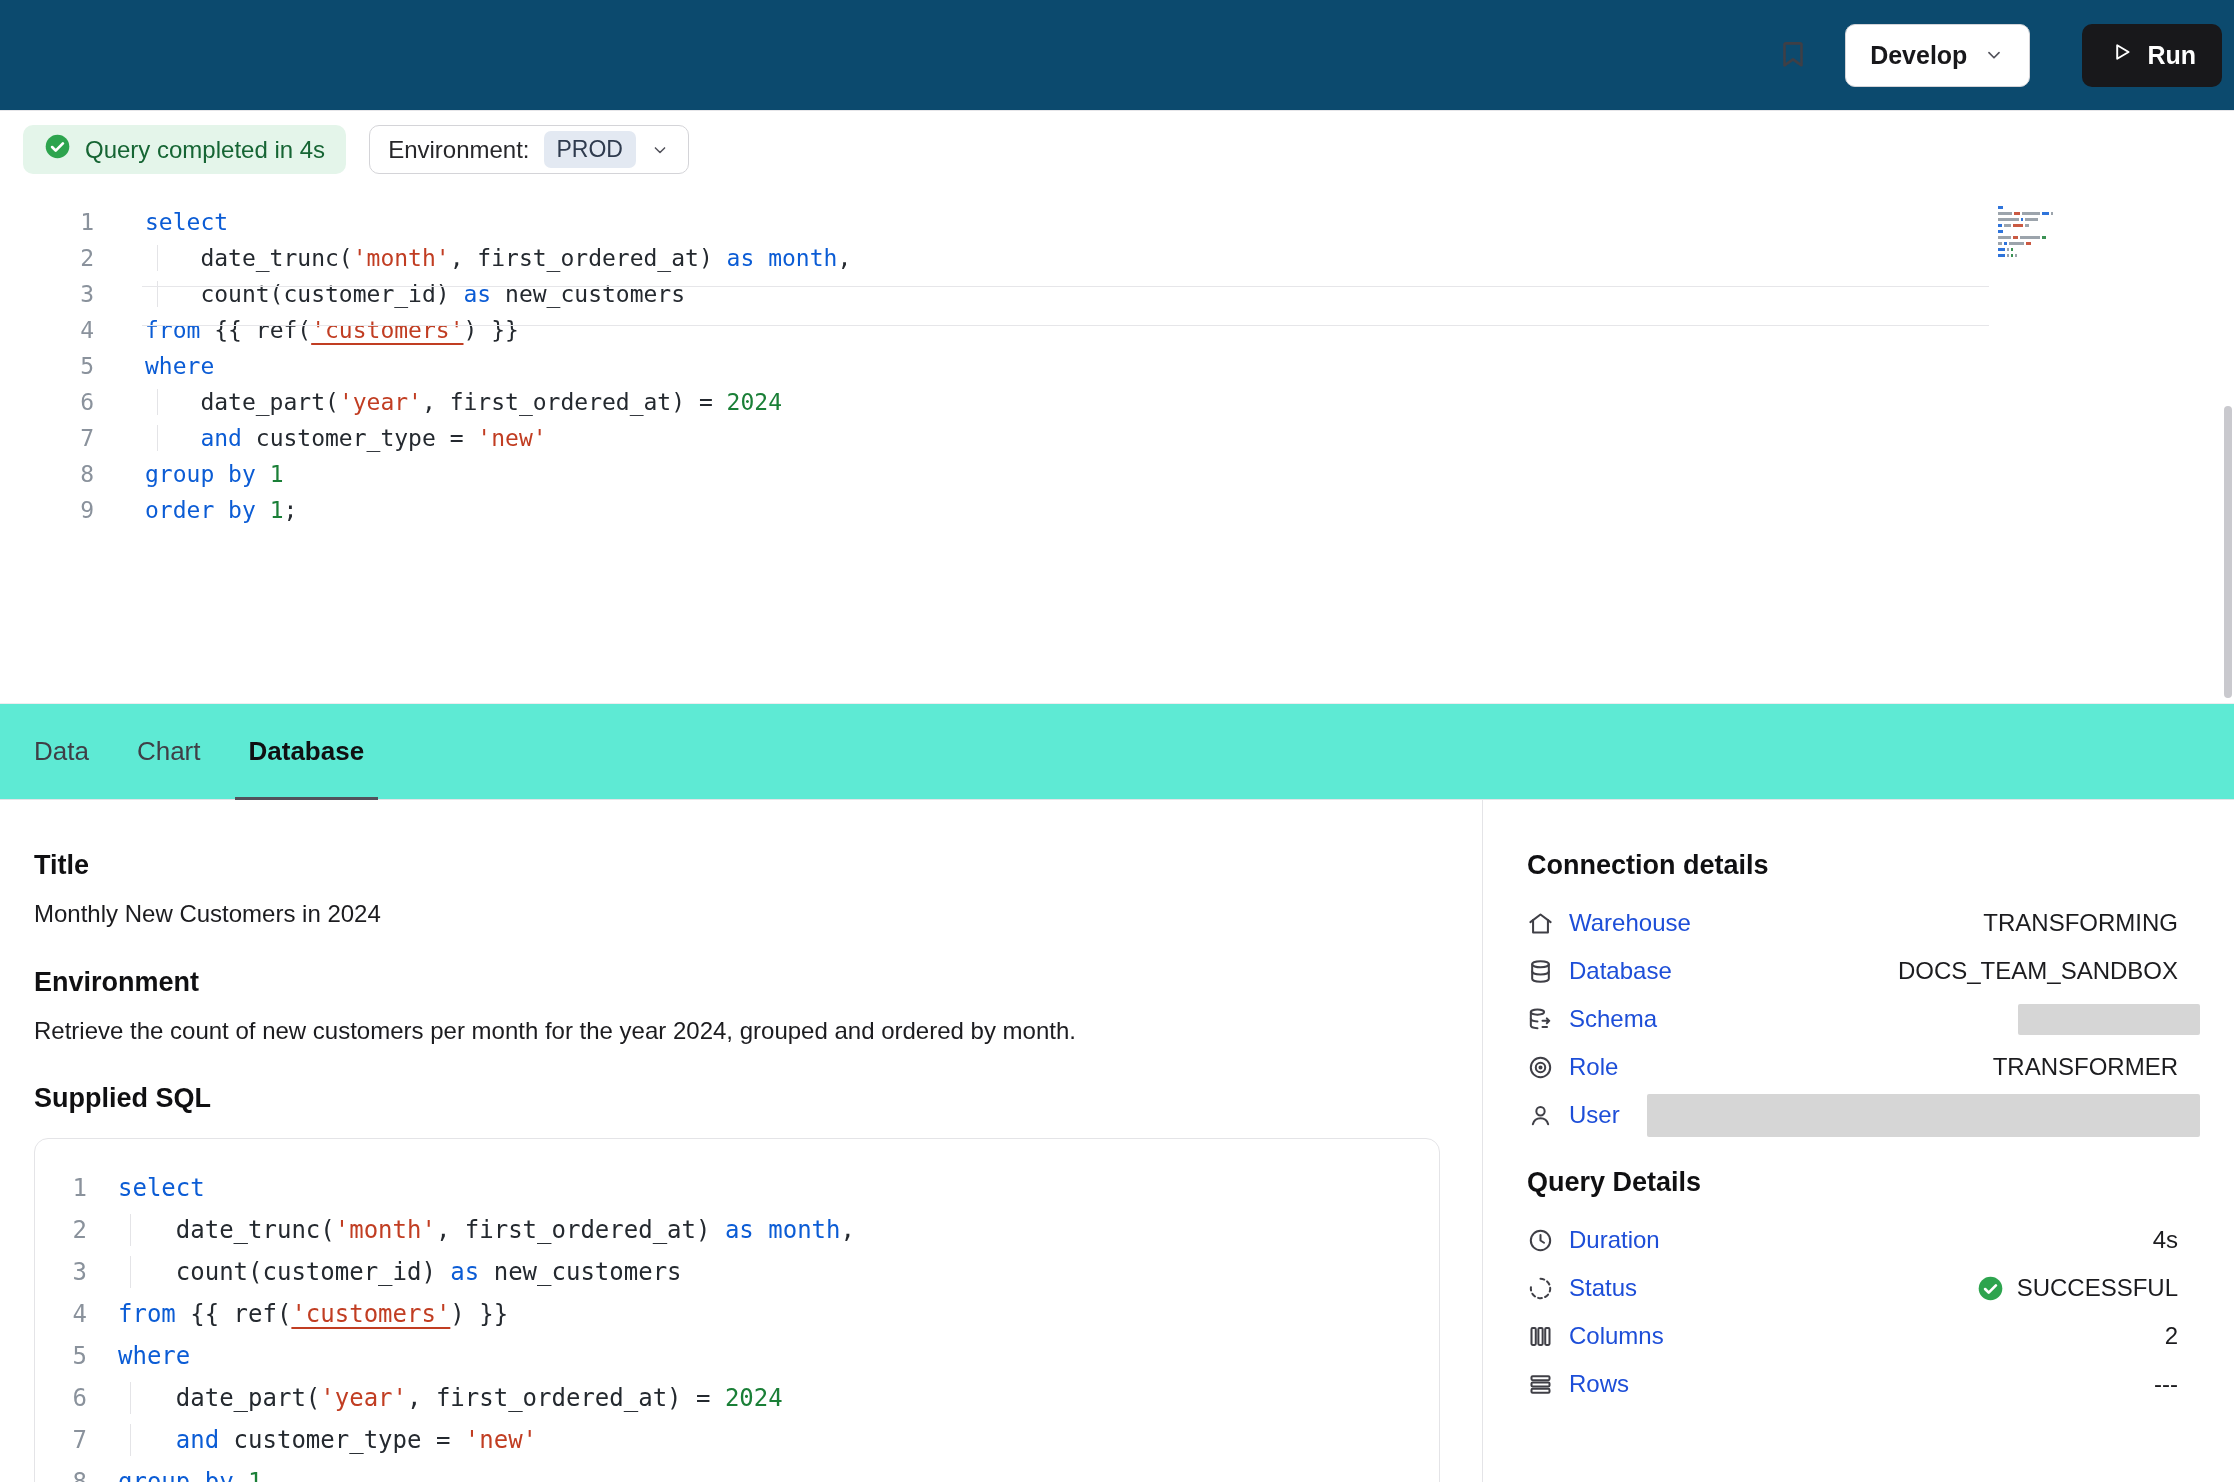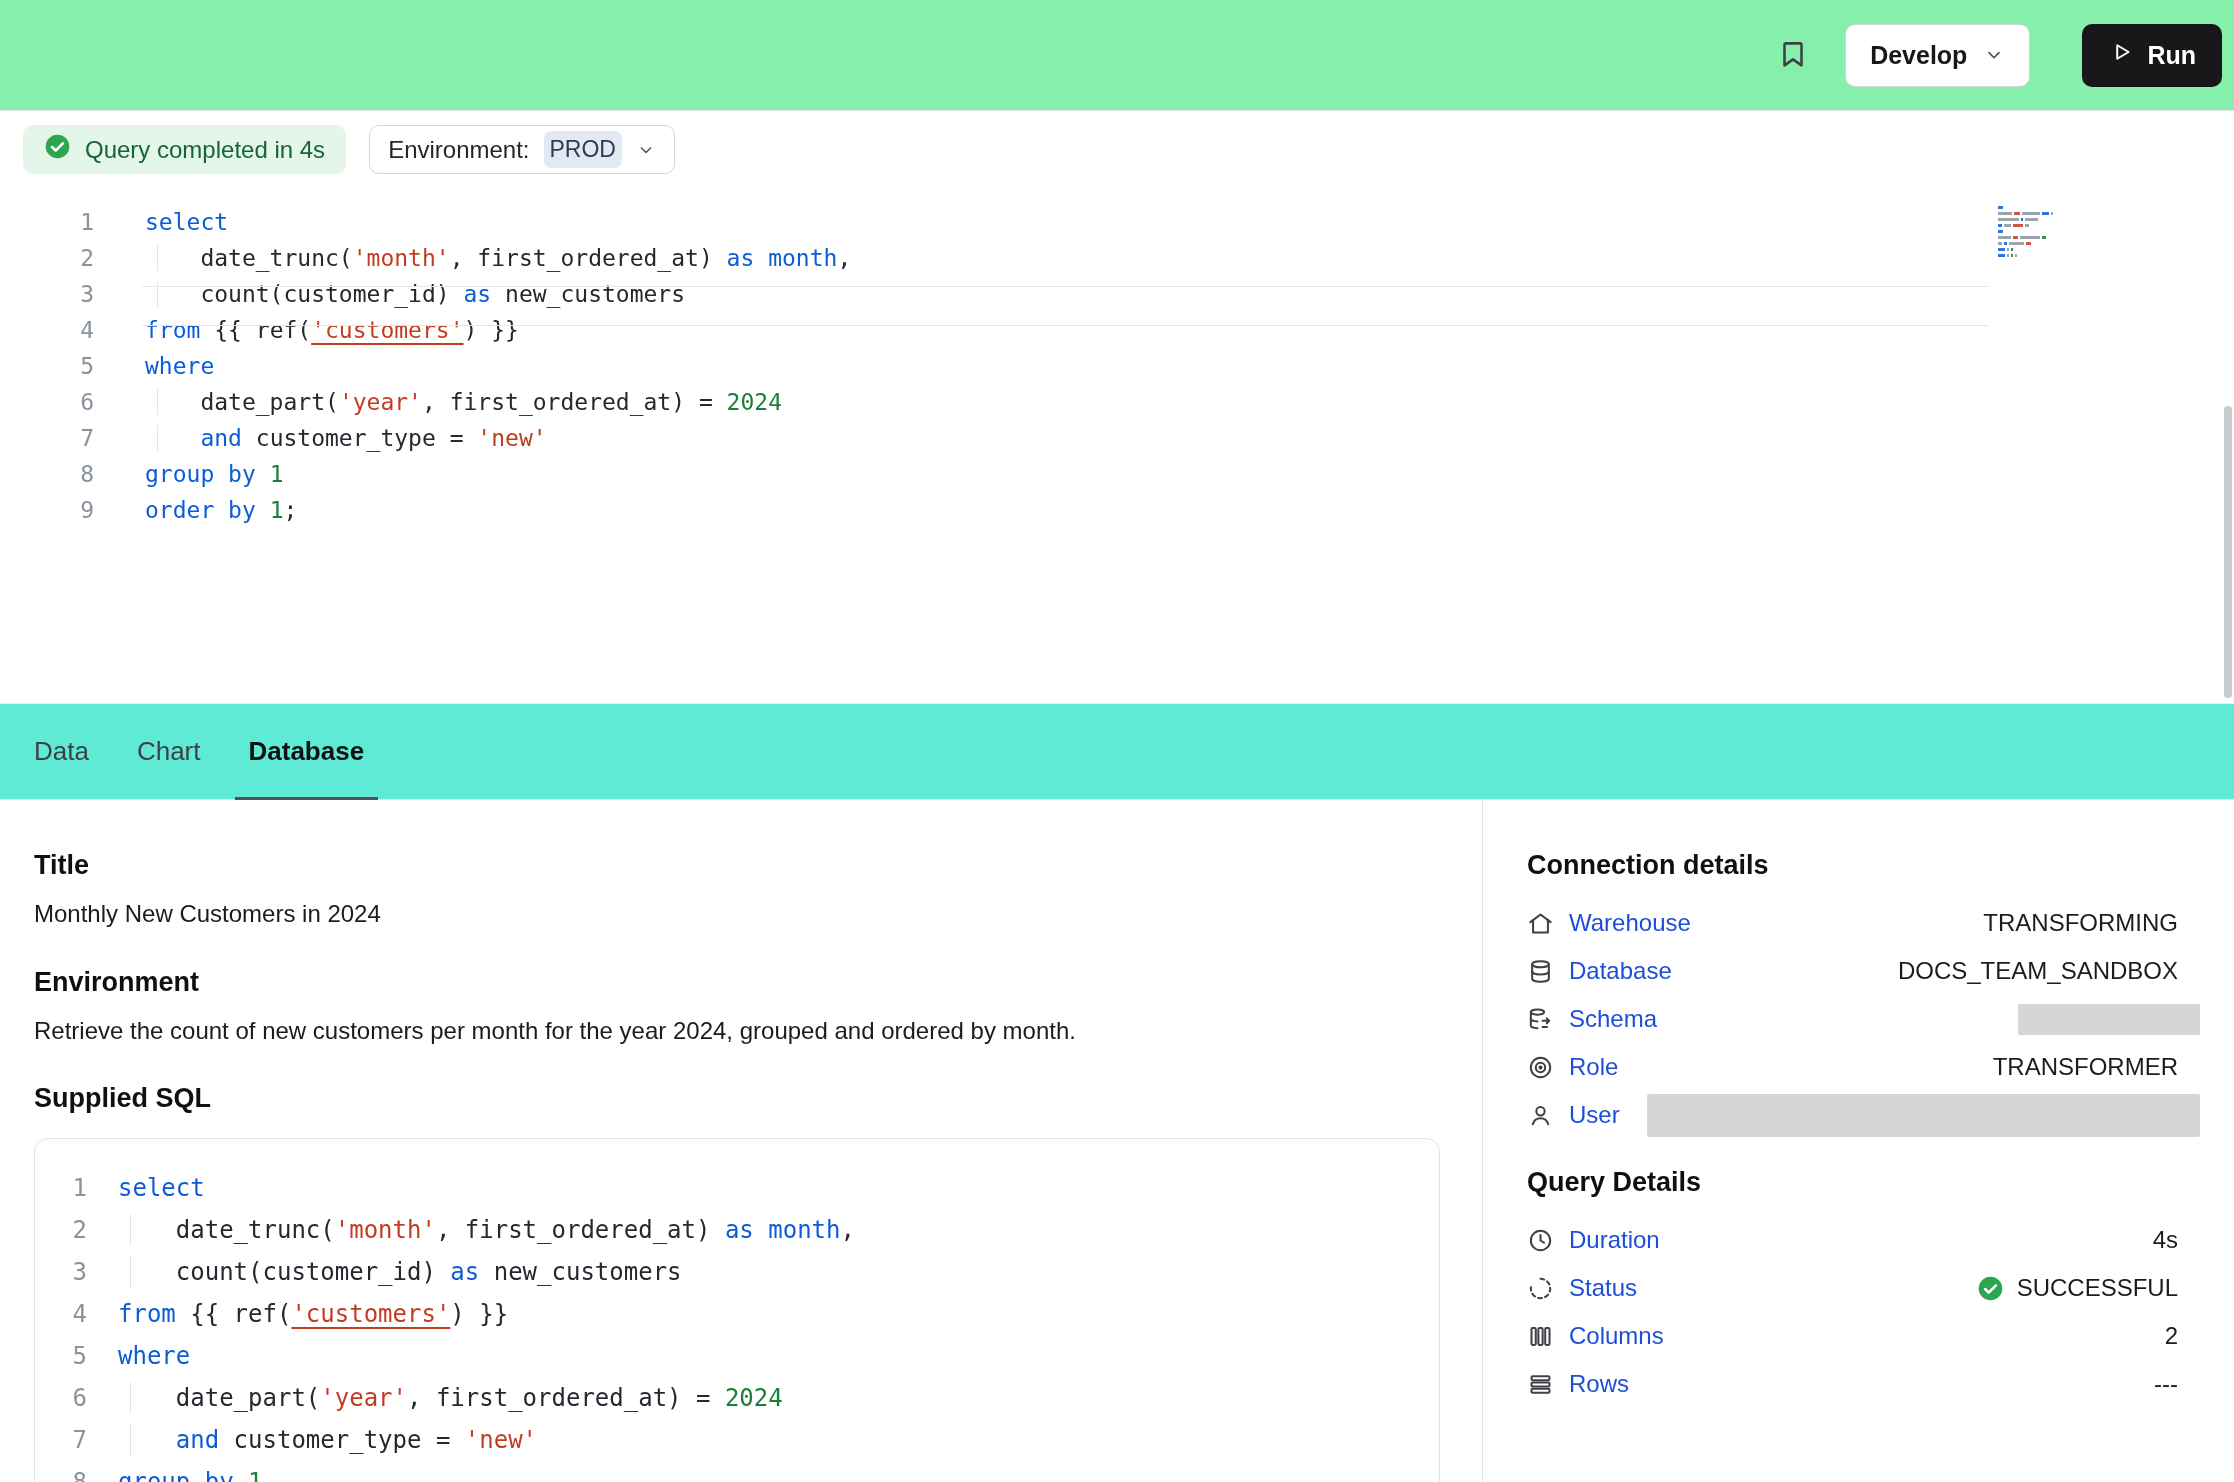--- a/index.html
+++ b/index.html
@@ -8,42 +8,42 @@
   }
   *{box-sizing:border-box;}
   html,body{margin:0;padding:0;background:#fff;}
   #app{position:relative;width:2234px;height:1482px;overflow:hidden;background:#fff;
        color:#18181b;font-family:"Liberation Sans","DejaVu Sans",sans-serif;}
 
   
   .top-tick{position:absolute;top:0;height:3px;background:#2f2f33;}
 
   
-  .header{position:absolute;top:0;left:0;right:0;height:111px;background:#86efac;
+  .header{position:absolute;top:0;left:0;right:0;height:111px;background:#0c4a6e;
           border-bottom:1px solid #e6e6e9;display:flex;align-items:center;
           justify-content:flex-end;gap:28px;padding-right:12px;}
   .icon-btn{width:48px;height:48px;display:flex;align-items:center;justify-content:center;
             color:#3f3f46;background:none;border:none;cursor:pointer;}
   .btn-develop{height:63px;padding:0 24px;border:1px solid #d4d4d8;border-radius:10px;
                background:#fff;display:flex;align-items:center;gap:16px;font-size:25px;
                font-weight:600;color:#18181b;cursor:pointer;font-family:inherit;}
   .btn-develop .chev{color:#52525b;display:flex;}
   .btn-run{height:63px;padding:0 26px;border:none;border-radius:10px;background:#18181b;
            color:#fff;display:flex;align-items:center;gap:13px;font-size:25px;
            font-weight:600;cursor:pointer;font-family:inherit;margin-left:24px;}
 
   
   .statusrow{position:absolute;top:125px;left:23px;display:flex;gap:23px;align-items:center;}
   .pill-success{height:49px;background:#e4f5ea;border-radius:10px;display:flex;
                 align-items:center;gap:14px;padding:0 21px;font-size:24px;color:#166534;
                 font-weight:500;}
   .env{height:49px;border:1px solid #d4d4d8;border-radius:10px;display:flex;
        align-items:center;gap:14px;padding:0 18px;font-size:24px;color:#27272a;
        background:#fff;cursor:pointer;}
-  .env-badge{background:#e3e9f2;border-radius:7px;padding:5px 6px;font-size:23px;
+  .env-badge{background:#e3e9f2;border-radius:7px;padding:5px 13px;font-size:23px;
              color:#2f3b4e;}
   .env .chev{color:#52525b;display:flex;}
 
   
   .editor{position:absolute;top:204px;left:0;right:0;}
   .code-line{display:flex;height:36px;line-height:36px;
              font-family:"DejaVu Sans Mono","Liberation Mono",monospace;font-size:23px;}
   .editor .gutter{flex:0 0 94px;text-align:right;color:var(--c-gutter);}
   .editor .codetext{margin-left:51px;white-space:pre;position:relative;}
   .guide{position:absolute;left:12px;top:5px;bottom:5px;width:1px;background:#e4e4e7;}

